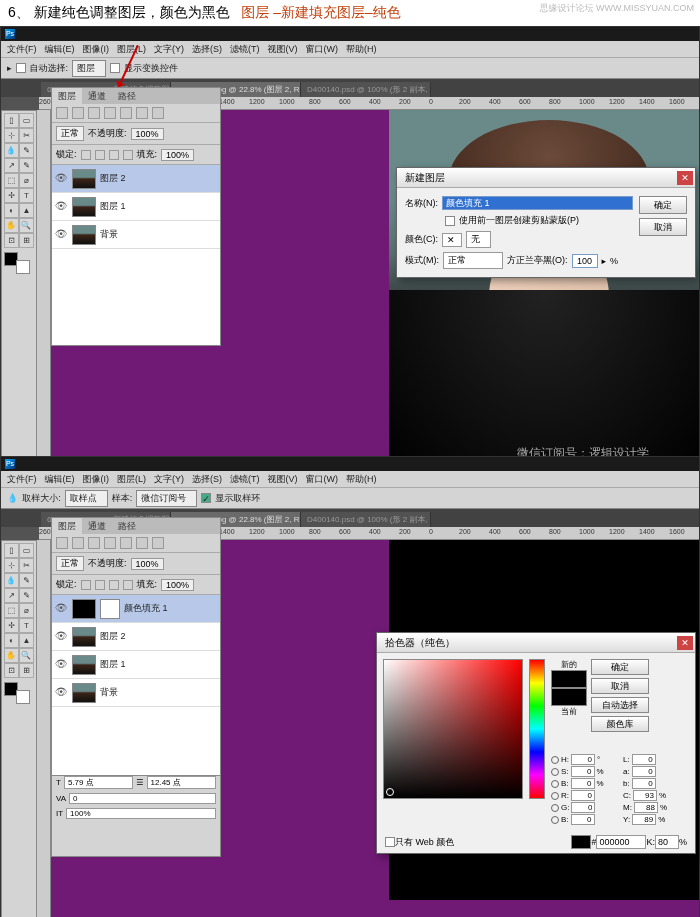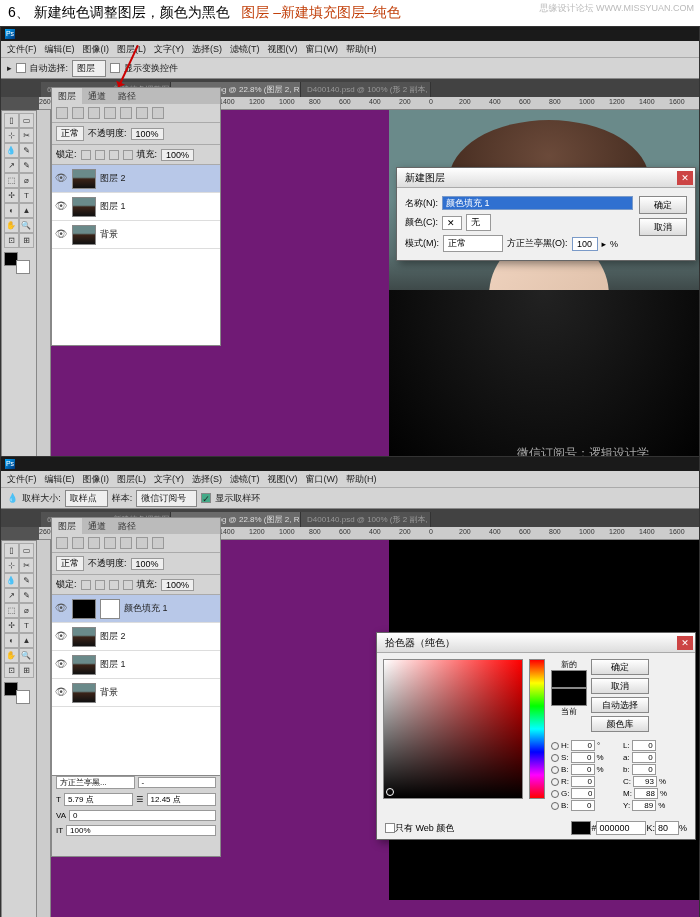--- a/index.html
+++ b/index.html
@@ -59,21 +59,21 @@
 .dlg-fields .row{display:flex;align-items:center;gap:4px;font-size:9px}
 .dlg-fields input[type=text]{border:1px solid #7a9ac8;padding:1px 3px;font-size:9px;background:#fff}
 .dlg-fields input.highlight{background:#3070d0;color:#fff}
 .dlg-fields .sel{border:1px solid #999;background:#fff;padding:1px 10px 1px 4px;font-size:9px}
 .dlg-btns{display:flex;flex-direction:column;gap:4px}
 .dlg-btns button{width:48px;height:18px;background:linear-gradient(#fff,#ddd);border:1px solid #888;font-size:9px}
 .cp-body{display:flex;padding:6px;gap:6px}
 .cp-gradient{width:140px;height:140px;background:linear-gradient(to bottom,transparent,#000),linear-gradient(to right,#fff,#f00);position:relative;border:1px solid #888}
 .cp-gradient .cursor{position:absolute;bottom:2px;left:2px;width:8px;height:8px;border:1px solid #fff;border-radius:50%}
 .cp-hue{width:16px;height:140px;background:linear-gradient(#f00,#ff0,#0f0,#0ff,#00f,#f0f,#f00);border:1px solid #888}
-.cp-right{flex:1;display:flex;flex-direction:column;gap:2px}
+.cp-right{flex:1;display:flex;flex-direction:column;gap:16px}
 .cp-swatch-row{display:flex;gap:4px;align-items:start}
 .cp-swatches{display:flex;flex-direction:column}
 .cp-swatches .sw{width:36px;height:18px;border:1px solid #888;background:#000}
 .cp-swatches .lbl{font-size:8px;text-align:center}
 .cp-btns{display:flex;flex-direction:column;gap:3px}
 .cp-btns button{width:58px;height:16px;background:linear-gradient(#fff,#ddd);border:1px solid #888;font-size:9px}
 .cp-values{display:grid;grid-template-columns:1fr 1fr;gap:1px 6px;font-size:8px;margin-top:6px}
 .cp-values .v{display:flex;align-items:center;gap:2px}
 .cp-values .v input{width:24px;border:1px solid #999;font-size:8px;padding:0 2px;text-align:right}
 .cp-values .v .radio{width:8px;height:8px;border:1px solid #666;border-radius:50%}
@@ -244,20 +244,24 @@
     <div class="dialog-title">
       <span>新建图层</span>
       <span class="close">✕</span>
     </div>
     <div class="dlg-body">
       <div class="dlg-fields">
         <div class="row">
           <span>名称(N):</span>
           <input type="text" class="highlight" style="flex: 1 1 0%;" value="颜色填充 1">
         </div>
+        <div class="row" style="padding-left:40px">
+          <span class="chk" style="width:10px;height:10px;border:1px solid #888;background:#fff"></span>
+          <span>使用前一图层创建剪贴蒙版(P)</span>
+        </div>
         <div class="row">
           <span>颜色(C):</span>
           <span class="sel" style="width:20px">✕</span>
           <span class="sel">无</span>
         </div>
         <div class="row">
           <span>模式(M):</span>
           <span class="sel" style="width:60px">正常</span>
           <span>方正兰亭黑(O):</span>
           <input type="text" style="width: 26px; text-align: center;" value="100">
@@ -412,24 +416,20 @@
         </div>
       </div>
   </div>
 
   <div class="char-panel" style="top:300px">
     <div class="panel-tabs" id="ctabs">
         <span class="active">字符</span>
         <span>段落</span>
       </div>
     <div class="row">
-        <span class="sel">方正兰亭黑...</span>
-        <span class="sel">-</span>
-      </div>
-    <div class="row">
       <span>T</span>
         <span class="sel">5.79 点</span>
       <span>☰</span>
         <span class="sel">12.45 点</span>
     </div>
     <div class="row">
         <span>VA</span>
         <span class="sel">0</span>
       </div>
     <div class="row">

